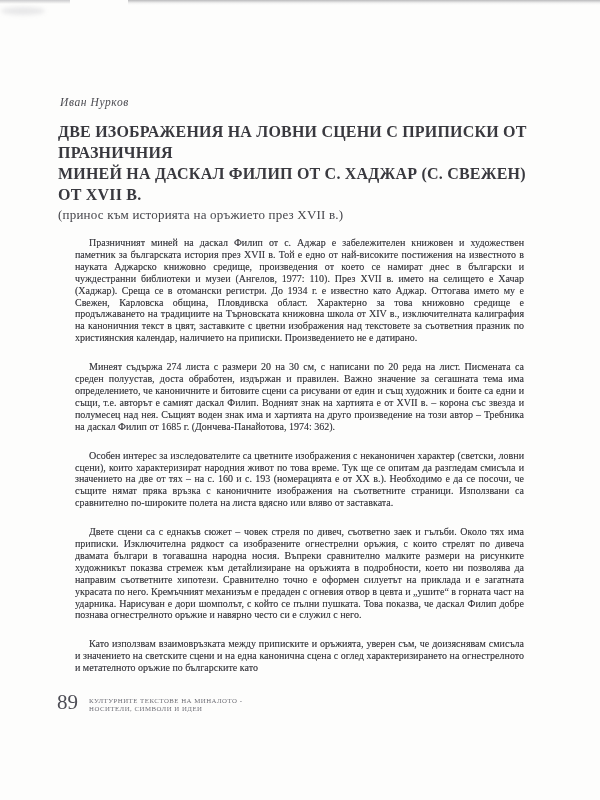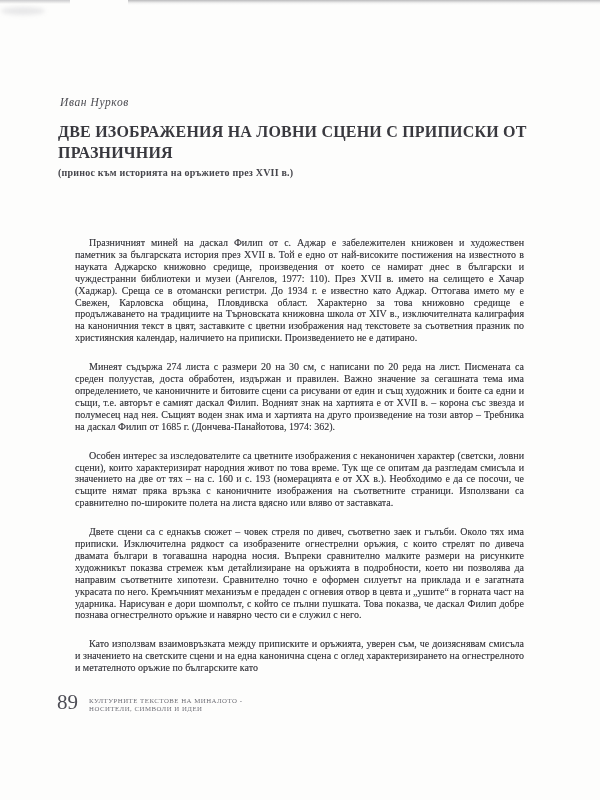--- a/index.html
+++ b/index.html
@@ -56,22 +56,22 @@
     color: #39393f;
   }
   .title-line {
     font-weight: bold;
     font-size: 16px;
     line-height: 21px;
     letter-spacing: 0.2px;
     color: #39393f;
   }
   .subtitle-line {
-    font-weight: bold;
-    font-size: 10px;
+    font-weight: normal;
+    font-size: 13px;
     line-height: 20px;
     color: #46464c;
     letter-spacing: 0.2px;
   }
   .body-text {
     position: absolute;
     left: 58px;
     top: 220px;
     width: 483px;
     height: 472px;
@@ -112,20 +112,21 @@
 <body>
 
 <div class="scan-band-top"></div>
 <div class="scan-band-topleft"></div>
 <div class="scan-smudge-left"></div>
 
 <div class="author">Иван Нурков</div>
 
 <div class="title-block">
   <div class="title-line">ДВЕ ИЗОБРАЖЕНИЯ НА ЛОВНИ СЦЕНИ С ПРИПИСКИ ОТ ПРАЗНИЧНИЯ</div>
+  <div class="title-line">МИНЕЙ НА ДАСКАЛ ФИЛИП ОТ С. ХАДЖАР (С. СВЕЖЕН) ОТ XVII В.</div>
   <div class="subtitle-line">(принос към историята на оръжието през XVII в.)</div>
 </div>
 
 <div class="body-text">
     <p>Празничният миней на даскал Филип от с. Аджар е забележителен книжовен и художествен паметник за българската история през XVII в. Той е едно от най-високите постижения на известното в науката Аджарско книжовно средище, произведения от което се намират днес в български и чуждестранни библиотеки и музеи (Ангелов, 1977: 110). През XVII в. името на селището е Хачар (Хаджар). Среща се в отомански регистри. До 1934 г. е известно като Аджар. Оттогава името му е Свежен, Карловска община, Пловдивска област. Характерно за това книжовно средище е продължаването на традициите на Търновската книжовна школа от XIV в., изключителната калиграфия на каноничния текст в цвят, заставките с цветни изображения над текстовете за съответния празник по християнския календар, наличието на приписки. Произведението не е датирано.</p>
     <p>Минеят съдържа 274 листа с размери 20 на 30 см, с написани по 20 реда на лист. Писмената са среден полуустав, доста обработен, издържан и правилен. Важно значение за сегашната тема има определението, че каноничните и битовите сцени са рисувани от един и същ художник и боите са едни и същи, т.е. авторът е самият даскал Филип. Водният знак на хартията е от XVII в. – корона със звезда и полумесец над нея. Същият воден знак има и хартията на друго произведение на този автор – Требника на даскал Филип от 1685 г. (Дончева-Панайотова, 1974: 362).</p>
     <p>Особен интерес за изследователите са цветните изображения с неканоничен характер (светски, ловни сцени), които характеризират народния живот по това време. Тук ще се опитам да разгледам смисъла и значението на две от тях – на с. 160 и с. 193 (номерацията е от XX в.). Необходимо е да се посочи, че същите нямат пряка връзка с каноничните изображения на съответните страници. Използвани са сравнително по-широките полета на листа вдясно или вляво от заставката.</p>
     <p>Двете сцени са с еднакъв сюжет – човек стреля по дивеч, съответно заек и гълъби. Около тях има приписки. Изключителна рядкост са изобразените огнестрелни оръжия, с които стрелят по дивеча двамата българи в тогавашна народна носия. Въпреки сравнително малките размери на рисунките художникът показва стремеж към детайлизиране на оръжията в подробности, което ни позволява да направим съответните хипотези. Сравнително точно е оформен силуетът на приклада и е загатната украсата по него. Кремъчният механизъм е предаден с огневия отвор в цевта и „ушите“ в горната част на ударника. Нарисуван е дори шомполът, с който се пълни пушката. Това показва, че даскал Филип добре познава огнестрелното оръжие и навярно често си е служил с него.</p>
     <p>Като използвам взаимовръзката между приписките и оръжията, уверен съм, че доизяснявам смисъла и значението на светските сцени и на една канонична сцена с оглед характеризирането на огнестрелното и метателното оръжие по българските като</p>
   </div>

